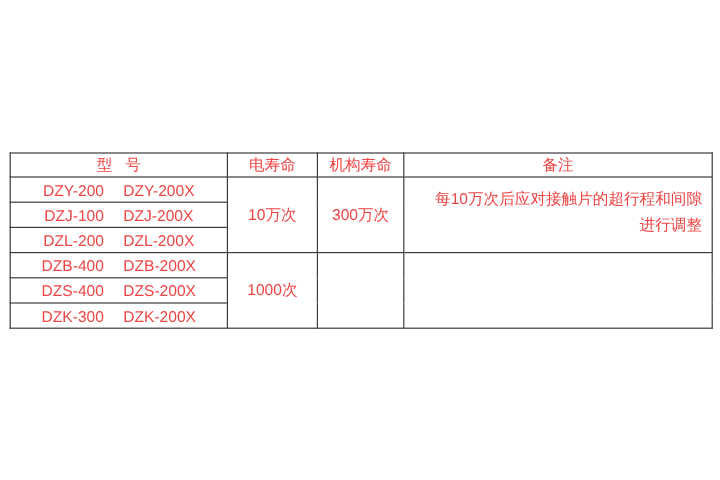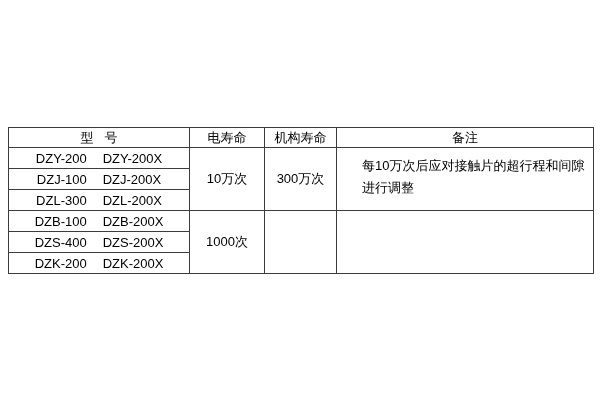--- a/index.html
+++ b/index.html
@@ -13,21 +13,21 @@
     width: 600px; height: 400px;
     background: #ffffff;
     overflow: hidden;
   }
   table.spec-table {
     position: absolute;
     left: 8px; top: 127px;
     width: 585px;
     border-collapse: collapse;
     table-layout: fixed;
-    color: #000000;
+    color: #ef4444;
     font-size: 13px;
   }
   .spec-table th, .spec-table td {
     border: 1px solid #3c3c3c;
     font-weight: normal;
     text-align: center;
     vertical-align: middle;
     padding: 0;
     overflow: hidden;
   }
@@ -38,21 +38,21 @@
   tr.header-row { height: 20px; }
   tr.data-row { height: 21px; }
   th.model-header { white-space: pre; }
   .models {
     display: flex;
     justify-content: center;
     align-items: center;
     gap: 16px;
   }
   td.remark-cell {
-    text-align: left;
+    text-align: right;
     vertical-align: top;
     padding: 7px 8px 0 25px;
   }
   .remark-line { line-height: 22px; }
 </style>
 </head>
 <body>
 
 <div class="page">
   <table class="spec-table">
@@ -90,30 +90,30 @@
           <div class="models">
             <span>DZJ-100</span>
             <span>DZJ-200X</span>
           </div>
         </td>
       </tr>
 
       <tr class="data-row">
         <td>
           <div class="models">
-            <span>DZL-300</span>
+            <span>DZL-200</span>
             <span>DZL-200X</span>
           </div>
         </td>
       </tr>
 
       <tr class="data-row">
         <td>
           <div class="models">
-            <span>DZB-100</span>
+            <span>DZB-400</span>
             <span>DZB-200X</span>
           </div>
         </td>
         <td rowspan="3">1000次</td>
         <td rowspan="3"></td>
         <td rowspan="3" class="remark-cell">
           <div class="remark-line"></div>
           <div class="remark-line"></div>
         </td>
       </tr>
@@ -123,20 +123,20 @@
           <div class="models">
             <span>DZS-400</span>
             <span>DZS-200X</span>
           </div>
         </td>
       </tr>
 
       <tr class="data-row">
         <td>
           <div class="models">
-            <span>DZK-200</span>
+            <span>DZK-300</span>
             <span>DZK-200X</span>
           </div>
         </td>
       </tr>
     </tbody>
   </table>
 </div>
 
 </body></html>

